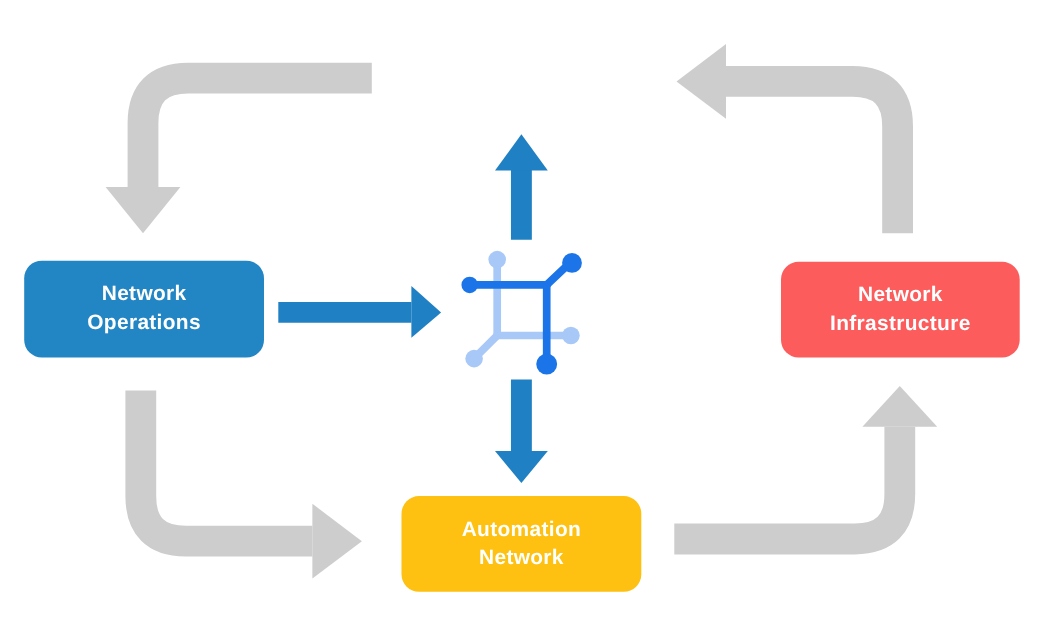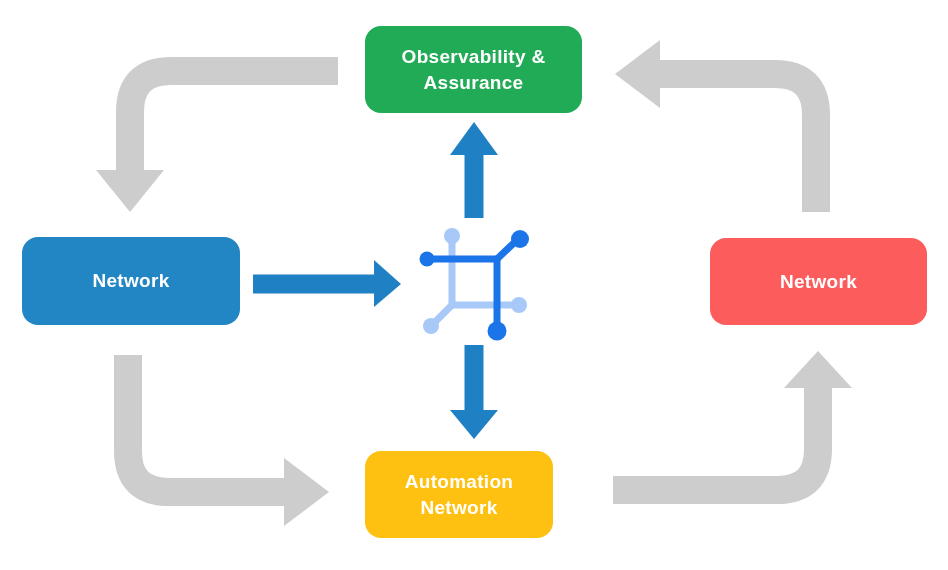--- a/index.html
+++ b/index.html
@@ -26,21 +26,21 @@
     align-items:center; justify-content:center;
     color: var(--text, #ffffff);
     font-size:19px; font-weight:600;
     letter-spacing:0.3px;
     line-height:1.35;
     text-align:center;
   }
   .node-observability { left:365px; top:26px;  width:217px; height:87px; background:var(--green); }
   .node-operations    { left:22px;  top:237px; width:218px; height:88px; background:var(--blue); }
   .node-infrastructure{ left:710px; top:238px; width:217px; height:87px; background:var(--red); }
-  .node-automation    { left:365px; top:451px; width:188px; height:87px; background:var(--yellow); }
+  .node-automation    { left:365px; top:451px; width:218px; height:87px; background:var(--yellow); }
 
   .gray-arrow-path { fill:none; stroke:var(--gray); stroke-width:28px; }
   .gray-arrow-head { fill:var(--gray); stroke:none; }
   .blue-arrow-path { fill:none; stroke:var(--arrow-blue); stroke-width:19px; }
   .blue-arrow-head { fill:var(--arrow-blue); stroke:none; }
   .icon-dark-line  { fill:none; stroke:var(--icon-dark);  stroke-width:7px; stroke-linecap:round; }
   .icon-light-line { fill:none; stroke:var(--icon-light); stroke-width:7px; stroke-linecap:round; }
   .icon-dark-dot   { fill:var(--icon-dark); }
   .icon-light-dot  { fill:var(--icon-light); }
 </style>
@@ -97,31 +97,29 @@
 
       <line class="icon-dark-line" x1="430" y1="259" x2="497" y2="259"></line>
       <line class="icon-dark-line" x1="497" y1="259" x2="497" y2="330"></line>
       <line class="icon-dark-line" x1="497" y1="259" x2="516" y2="241"></line>
       <circle class="icon-dark-dot" cx="427" cy="259" r="7.5"></circle>
       <circle class="icon-dark-dot" cx="497" cy="331" r="9.5"></circle>
       <circle class="icon-dark-dot" cx="520" cy="239" r="9"></circle>
     </g>
   </svg>
 
-  <div class="node node-observability">
-    <span>Observability &amp;</span>
-    <span>Assurance</span>
-  </div>
 
   <div class="node node-operations">
     <span>Network</span>
+    <span>Operations</span>
   </div>
 
   <div class="node node-infrastructure">
     <span>Network</span>
+    <span>Infrastructure</span>
   </div>
 
   <div class="node node-automation">
     <span>Automation</span>
     <span>Network</span>
   </div>
 
 </div>
 
 </body></html>

